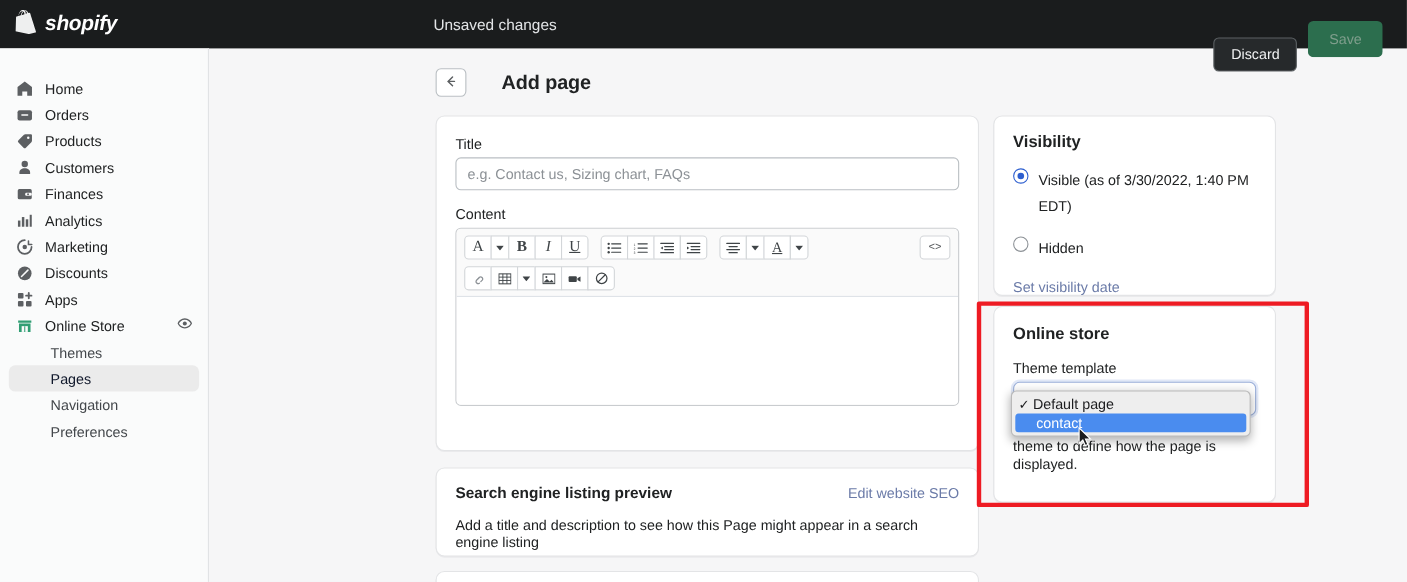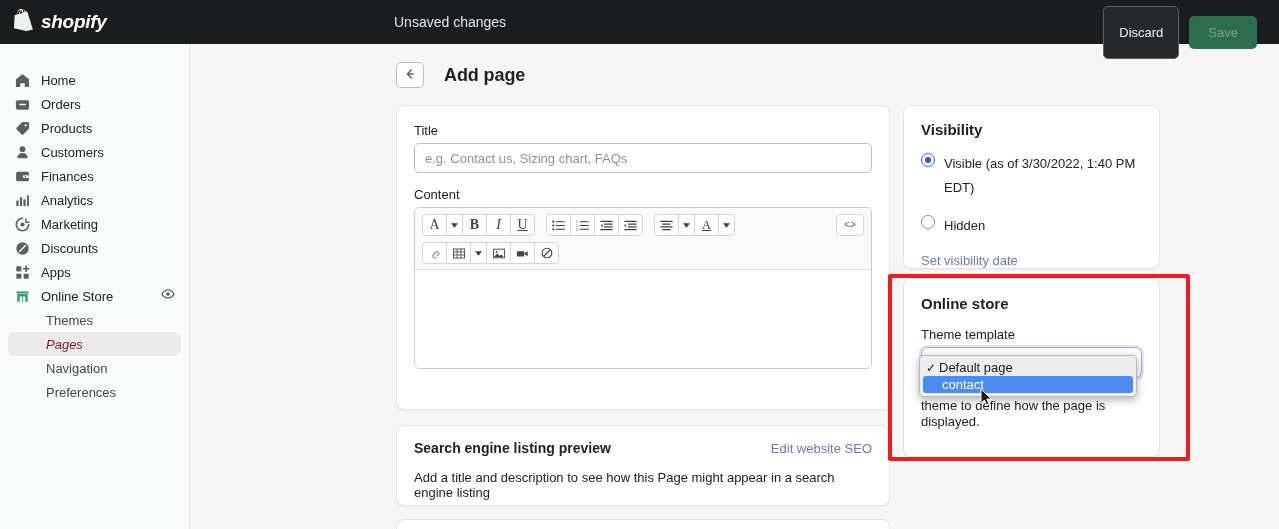--- a/index.html
+++ b/index.html
@@ -27,22 +27,23 @@
   .unsaved {
     color: #e3e5e7; font-size: 14px;
     position: absolute; left: 394px; top: 14px;
   }
   .topbar-actions {
     position: absolute; right: 22px; top: 6px;
     display: flex; gap: 10px; align-items: center;
   }
   .btn-discard {
     background: #26292b; color: #f1f2f3; border: 1px solid #5c6164;
-    border-radius: 5px; font-size: 13px; padding: 18px 15px; cursor: pointer;
+    border-radius: 5px; font-size: 13px; padding: 7px 15px; cursor: pointer;
     font-family: inherit;
+    margin-top: 28px;
   }
   .btn-save {
     background: #2c6e4e; color: #7f9e8c; border: 1px solid transparent;
     border-radius: 5px; font-size: 13px; padding: 8px 18px; cursor: default;
     font-family: inherit;
   }
 
   
   .sidebar {
     position: absolute; top: 44px; left: 0; width: 190px; height: 485px;
@@ -62,32 +63,32 @@
   .section-head {
     display: flex; align-items: center; justify-content: space-between;
     margin: 16px 14px 4px 14px;
   }
   .section-head .lbl { font-size: 12px; color: #6d7175; }
   .subnav {
     display: flex; align-items: center; height: 24px;
     margin: 0 8px; padding-left: 38px; border-radius: 6px;
     font-size: 13px; color: #43474b; cursor: pointer;
   }
-  .subnav.active { background: #ebebeb; color: #7f1d1d; font-style: italic; }
+  .subnav.active { background: #ebebeb; color: #0f172a; }
   .store-row {
     display: flex; align-items: center; justify-content: space-between;
     margin: 0 8px; padding: 0 6px; height: 24px; border-radius: 6px; cursor: pointer;
   }
   .store-left { display: flex; align-items: center; gap: 10px; }
   .store-left .nav-label { font-size: 13px; color: #202223; }
 
   
   .page-header {
     position: absolute; left: 396px; top: 62px;
-    display: flex; align-items: center; gap: 20px;
+    display: flex; align-items: center; gap: 32px;
   }
   .back-btn {
     width: 28px; height: 26px; border: 1px solid #babfc3; border-radius: 5px;
     background: #ffffff; display: flex; align-items: center; justify-content: center;
     cursor: pointer; color: #5c5f62; font-size: 13px;
   }
   .page-title { font-size: 18px; font-weight: 600; color: #202223; letter-spacing: -0.1px; }
 
   .card {
     background: #ffffff; border: 1px solid #e3e4e6; border-radius: 8px;

